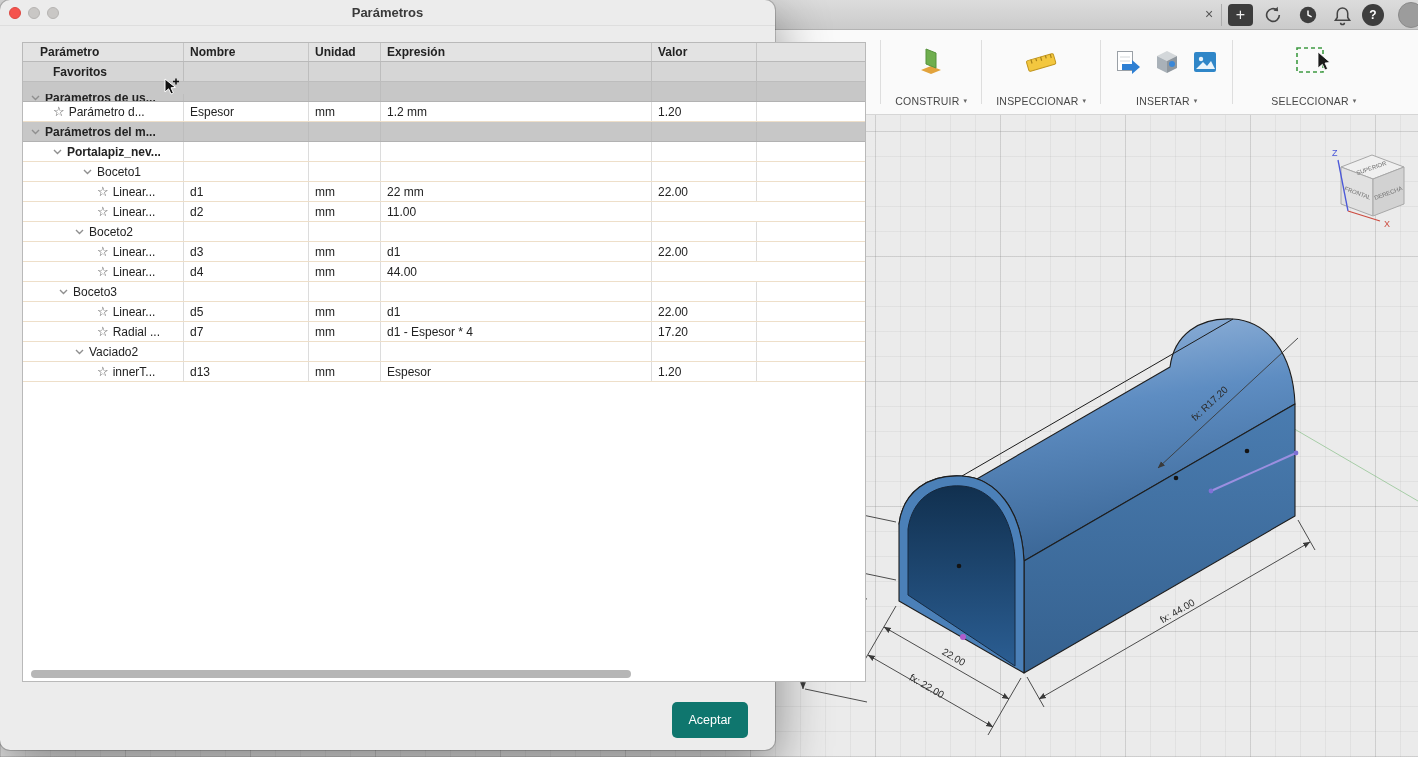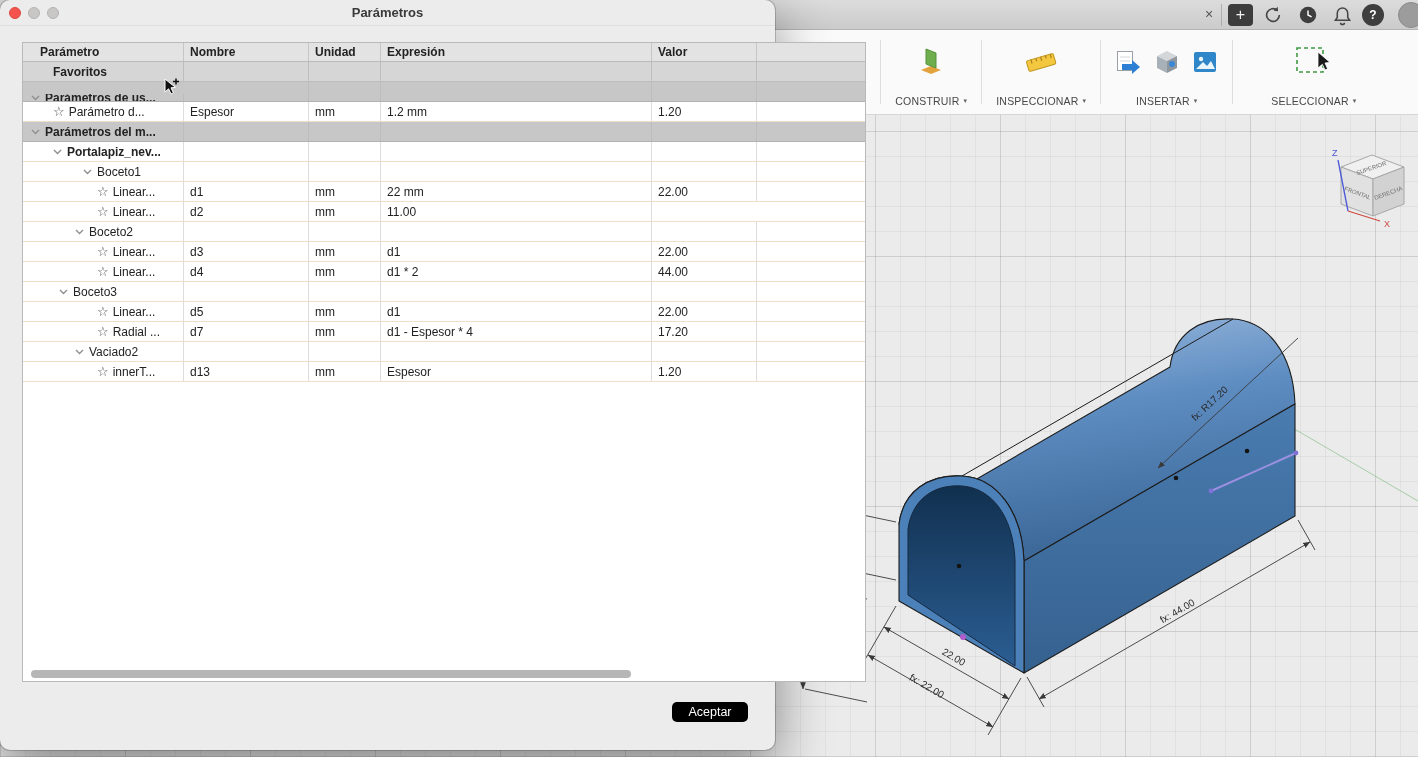--- a/index.html
+++ b/index.html
@@ -89,22 +89,22 @@
   .t-fav   { background: #d6d6d6; font-weight: 700; border-bottom-color: #bdbdbd; }
   .t-fav .cell, .t-group .cell { border-right-color: #bdbdbd; }
   .t-group { background: #c7c7c7; font-weight: 700; border-bottom-color: #b2b2b2; }
   .trow.bold .lab { font-weight: 700; }
   .star { color: #4d4d4d; font-size: 13px; line-height: 1; }
   .chev { display: inline-flex; width: 10px; }
 
   .hscroll { position: absolute; left: 8px; bottom: 3px; width: 600px; height: 8px;
     background: #b6b6b6; border-radius: 4px; }
 
-  .accept-btn { position: absolute; right: 27px; top: 702px; width: 76px; height: 20px;
-    background: #000000; color: #fff; font-size: 12.5px; border-radius: 5px;
+  .accept-btn { position: absolute; right: 27px; top: 702px; width: 76px; height: 36px;
+    background: #0f766e; color: #fff; font-size: 12.5px; border-radius: 5px;
     display: flex; align-items: center; justify-content: center; cursor: default; margin-left: 24px; }
 
   .dlg-cursor { position: absolute; left: 162px; top: 78px; z-index: 30; }
 </style>
 </head>
 <body>
 
 <div class="workspace">
 
   <div class="tabbar">
@@ -465,21 +465,20 @@
           <div class="cell">d1</div>
           <div class="cell">22.00</div>
         </div>
         <div class="trow t-data">
           <div class="cell c0" style="padding-left: 74px;">
             <span class="star">☆</span>
             <span class="lab">Linear...</span>
           </div>
           <div class="cell">d4</div>
           <div class="cell">mm</div>
-          <div class="cell">d1 * 2</div>
           <div class="cell">44.00</div>
         </div>
         <div class="trow t-node">
           <div class="cell c0" style="padding-left: 36px;">
             <span class="chev">
               <svg width="9" height="6" viewBox="0 0 9 6">
                 <polyline points="1,1 4.5,4.5 8,1" fill="none" stroke="#8f8f8f" stroke-width="1.4"></polyline>
               </svg>
             </span>
             <span class="lab">Boceto3</span>

